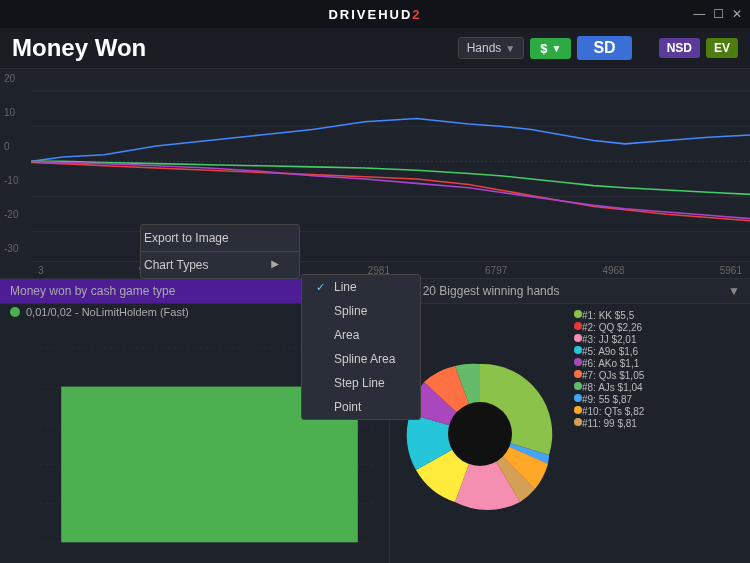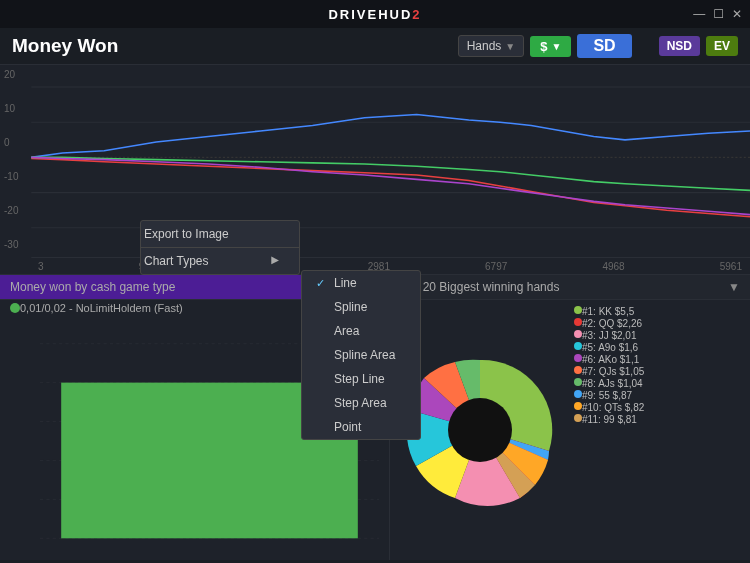--- a/index.html
+++ b/index.html
@@ -48,21 +48,21 @@
     .header {
       background: #1a1e24;
       padding: 6px 12px;
       display: flex;
       align-items: center;
       justify-content: space-between;
       border-bottom: 1px solid #2a2e36;
     }
     .header-title {
       color: #fff;
-      font-size: 19px;
+      font-size: 24px;
       font-weight: bold;
     }
     .header-controls {
       display: flex;
       gap: 6px;
       align-items: center;
     }
     .dropdown-btn {
       background: #2a2e38;
       border: 1px solid #444;
@@ -226,20 +226,21 @@
     }
     .bar-chart-area {
       flex: 1;
       padding: 8px 10px 4px 40px;
       position: relative;
       background: #1e222a;
     }
     .bar-legend {
       display: flex;
       align-items: center;
+      gap: 6px;
       padding: 2px 10px 4px 10px;
       font-size: 11px;
       color: #aaa;
       background: #1e222a;
     }
     .legend-dot {
       width: 10px;
       height: 10px;
       border-radius: 50%;
       background: #4caf50;
@@ -387,24 +388,20 @@
         <div class="sub-item">
           <span class="check"></span>
           <span>Spline Area</span>
         </div>
         <div class="sub-item">
           <span class="check"></span>
           <span>Step Line</span>
         </div>
         <div class="sub-item">
           <span class="check"></span>
-          <span>Step Area</span>
-        </div>
-        <div class="sub-item">
-          <span class="check"></span>
           <span>Point</span>
         </div>
       </div>
     </div>
   </div>
 </div>
 
 <div class="bottom-area">
 
   <div class="left-panel">

